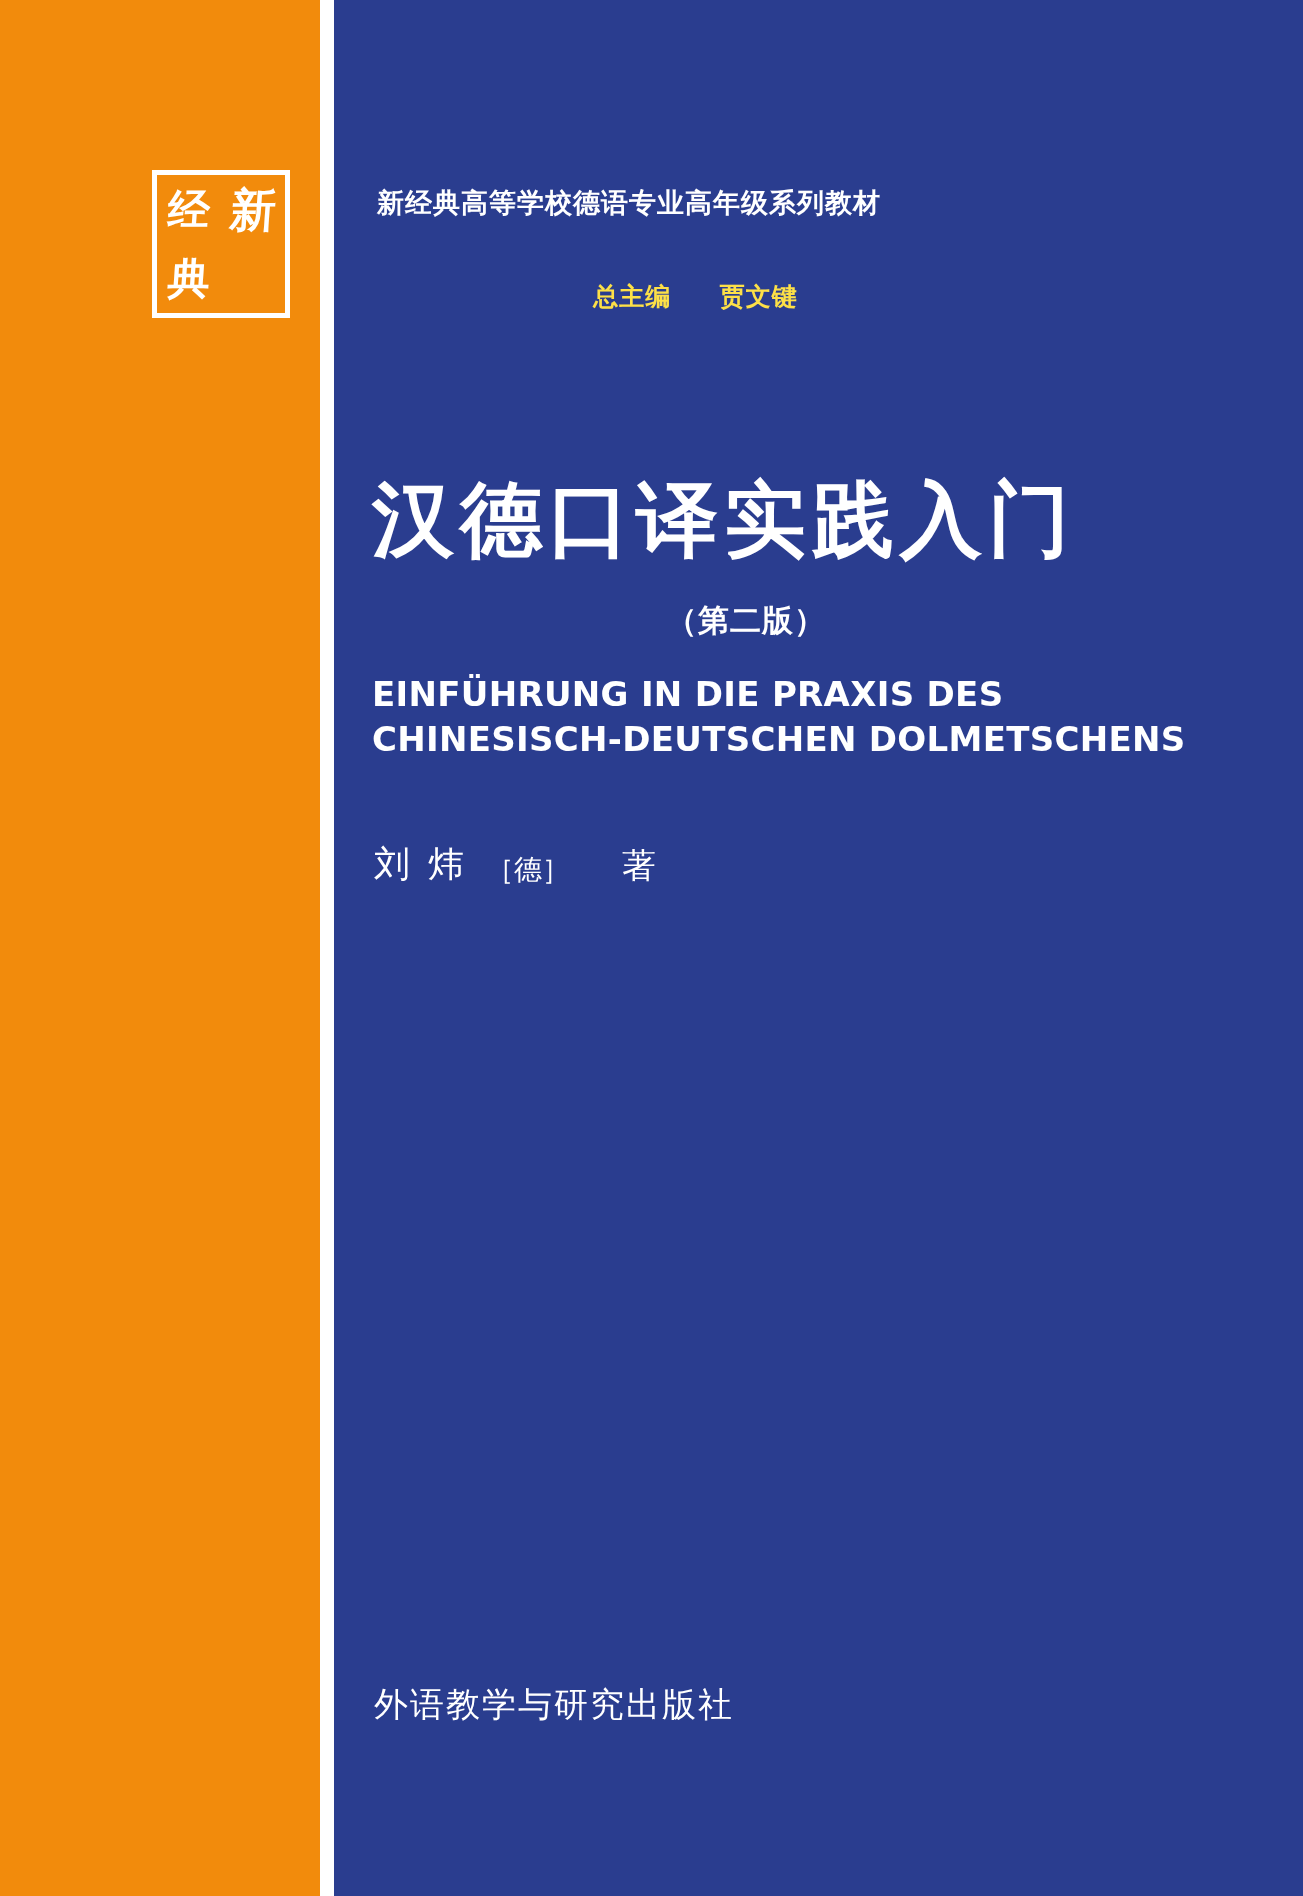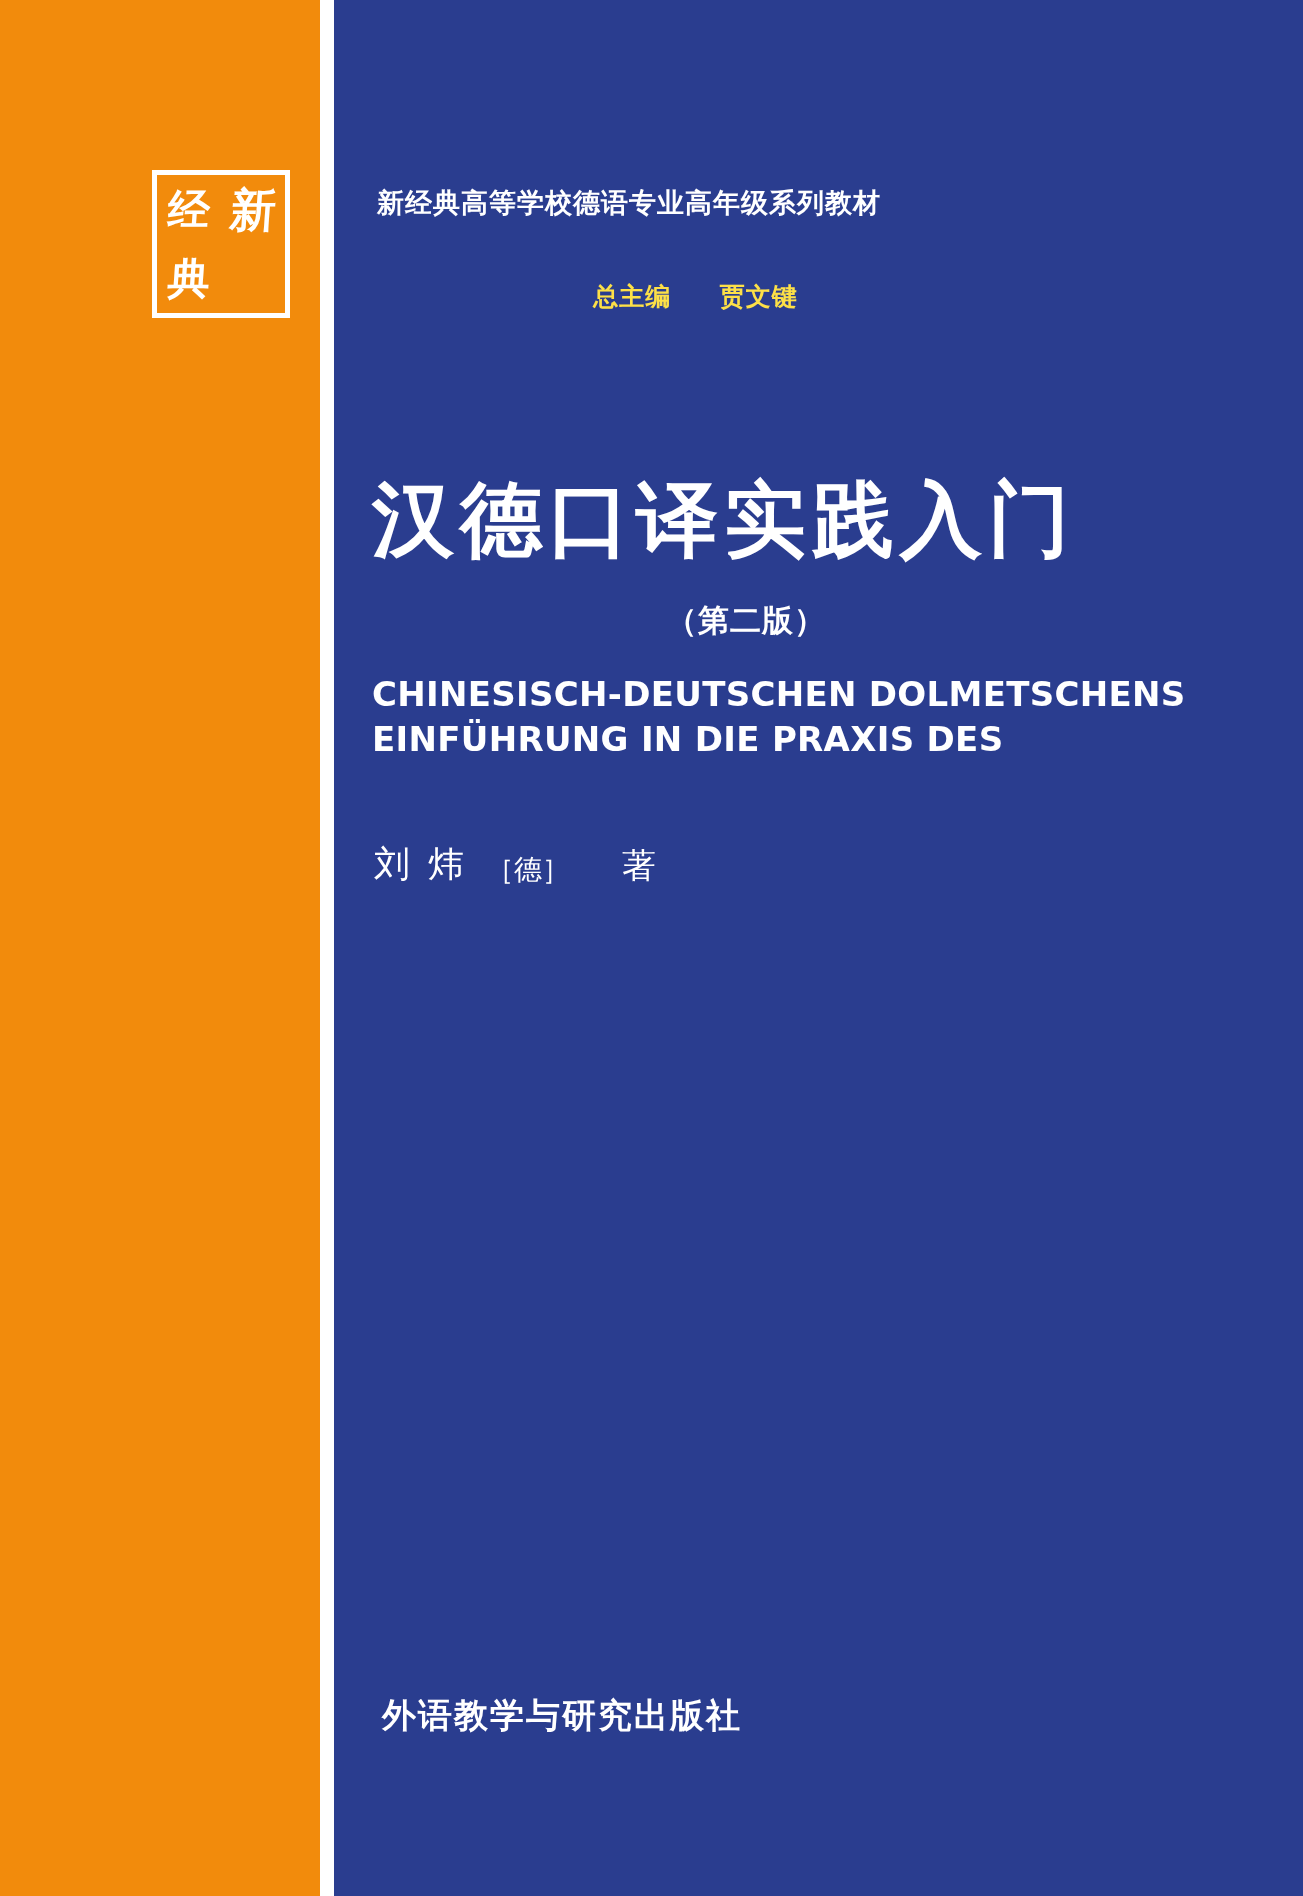--- a/index.html
+++ b/index.html
@@ -184,28 +184,27 @@
   .authors .role {
     font-family: "DejaVu Serif", serif;
     font-size: 34px;
     margin-left: 52px;
   }
 
   
   .publisher {
     position: absolute;
     left: 374px;
-    bottom: 157px;
-    color: #ffffff;
-    font-family: "DejaVu Sans", sans-serif;
-    font-weight: 700;
+    bottom: 168px;
+    color: #ffffff;
+    font-family: "DejaVu Sans", sans-serif;
+    font-weight: 400;
     font-size: 34px;
     letter-spacing: 2px;
     white-space: nowrap;
-    margin-left: 8px;
   }
 </style>
 </head>
 <body>
 
 <div class="cover">
 
   <div class="orange-band"></div>
   <div class="band-separator"></div>
   <div class="blue-field"></div>
@@ -226,22 +225,22 @@
     <span>总主编</span>
     &nbsp;&nbsp;&nbsp;
     <span>贾文键</span>
   </div>
 
   <div class="main-title">汉德口译实践入门</div>
 
   <div class="edition">（第二版）</div>
 
   <div class="subtitle">
+    <div>EINFÜHRUNG IN DIE PRAXIS DES</div>
     <div>CHINESISCH-DEUTSCHEN DOLMETSCHENS</div>
-    <div>EINFÜHRUNG IN DIE PRAXIS DES</div>
   </div>
 
   <div class="authors">
     <span class="cn-name">刘炜</span>
     <span class="country">［德］</span>
     <span class="role">著</span>
   </div>
 
   <div class="publisher">外语教学与研究出版社</div>
 

